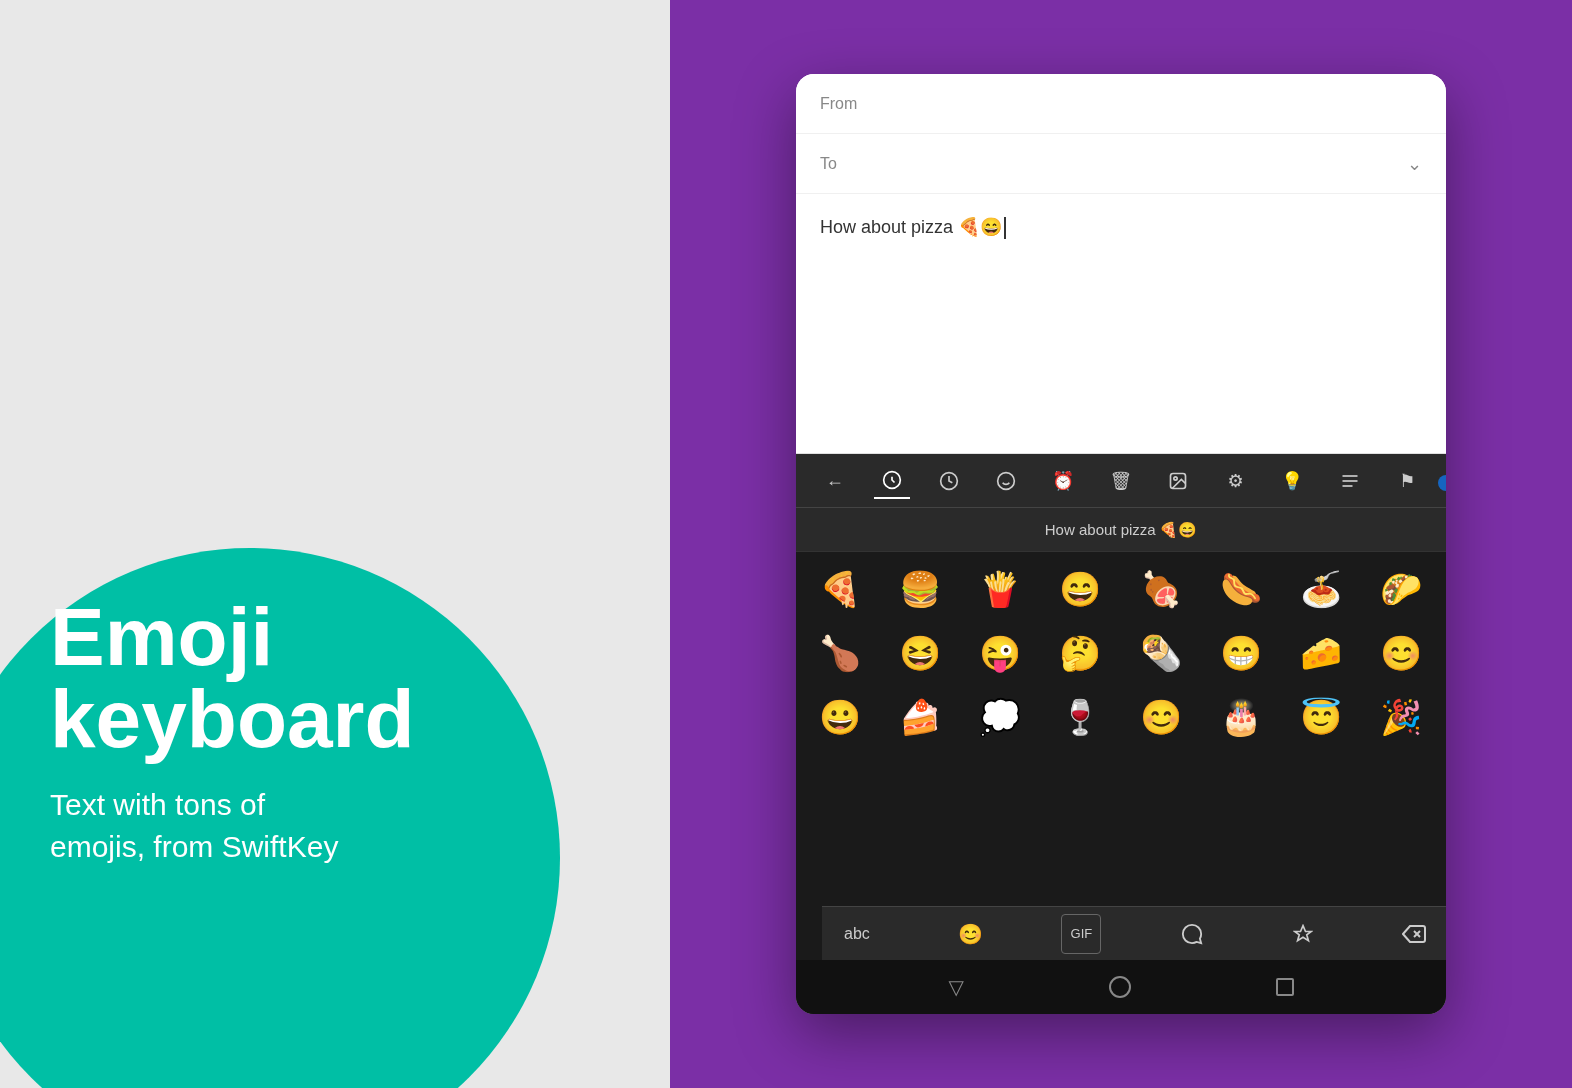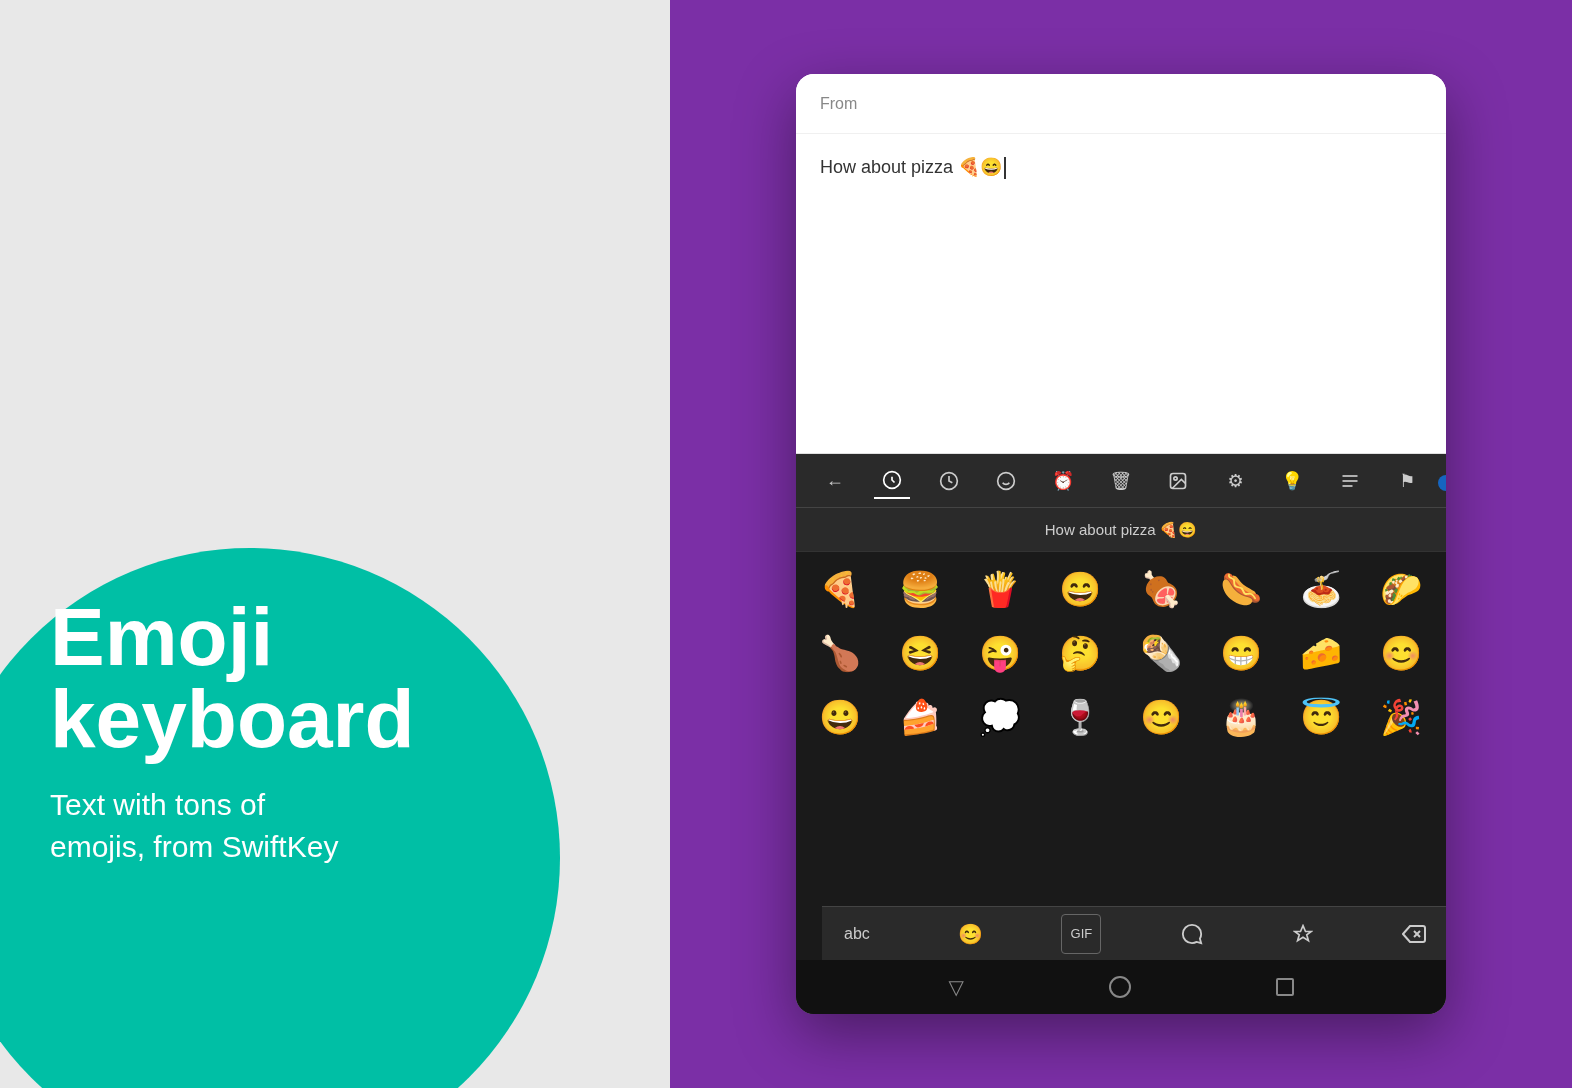--- a/index.html
+++ b/index.html
@@ -315,20 +315,25 @@
 
 <div class="right-panel">
   <div class="phone-mockup">
 
     <div class="email-compose">
 
       <div class="email-field">
         <span class="field-label">From</span>
       </div>
 
+      <div class="email-field">
+        <span class="field-label">To</span>
+        <span class="field-value"></span>
+        <span class="chevron-down">⌄</span>
+      </div>
 
 
       <div class="body-field">
         <span class="body-text">
           How about pizza 🍕😄<span class="text-cursor"></span>
           <span class="cursor-handle"></span>
         </span>
       </div>
     </div>
 

